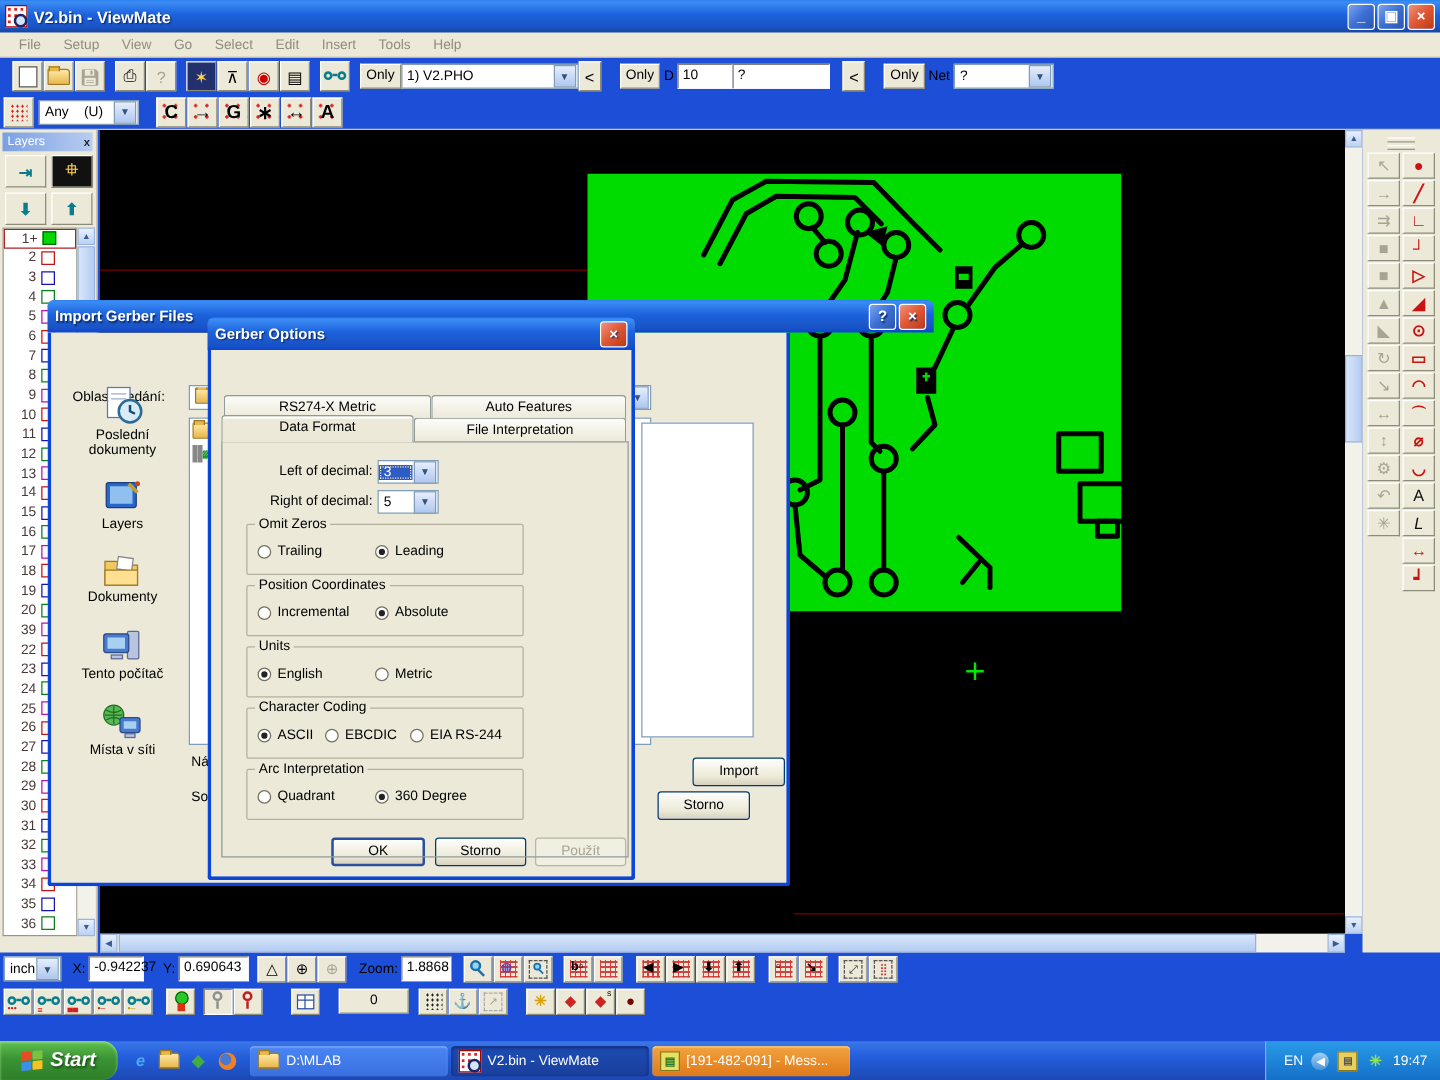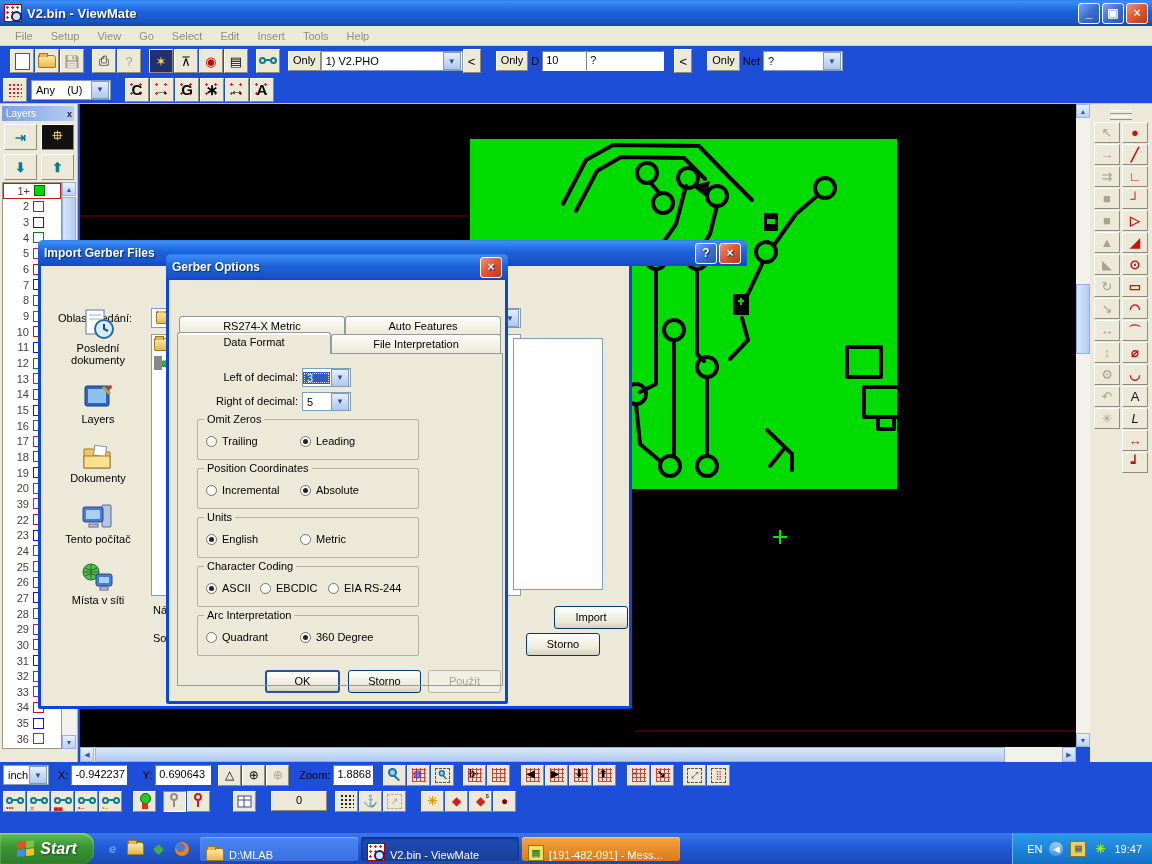--- a/index.html
+++ b/index.html
@@ -128,21 +128,21 @@
   .lamp.red:before{border-color:#c02020;} .lamp.red:after{background:#c02020;}
   
   .taskbar{position:absolute;left:0;top:833px;width:1152px;height:31px;background:linear-gradient(#3a77e8,#245edc 40%,#1c48b4);display:flex;align-items:center;z-index:9;}
   .startbtn{height:31px;width:94px;border-radius:0 12px 12px 0;background:linear-gradient(#5fbf4f,#3b9434 45%,#2e7d28);
     display:flex;align-items:center;justify-content:center;gap:5px;color:#fff;font-style:italic;font-weight:bold;font-size:16px;
     text-shadow:1px 1px 2px #1a4a14;box-shadow:inset 0 1px 2px #9fe08f;}
   .flag{width:18px;height:16px;display:grid;grid-template-columns:8px 8px;grid-template-rows:7px 7px;gap:1px;transform:skewY(-6deg);}
   .flag i{border-radius:1px;}
   .ql{display:flex;align-items:center;gap:6px;margin:0 10px;}
   .qlicon{width:17px;height:17px;display:flex;align-items:center;justify-content:center;font-weight:bold;font-size:13px;}
-  .task{height:24px;width:158px;margin-right:3px;border-radius:3px;display:flex;align-items:flex-end;gap:5px;padding:0 6px;box-sizing:border-box;
+  .task{height:24px;width:158px;margin-right:3px;border-radius:3px;display:flex;align-items:center;gap:5px;padding:0 6px;box-sizing:border-box;
     background:linear-gradient(#4a86f4,#3a6fe0);box-shadow:inset 0 1px 1px #88aef8;color:#fff;overflow:hidden;white-space:nowrap;}
   .task.active{background:linear-gradient(#1e4cb4,#1a3f9c);box-shadow:inset 0 1px 3px #0a2060;}
   .task.alert{background:linear-gradient(#f2a440,#e07818);box-shadow:inset 0 1px 1px #ffd088;}
   .tray{margin-left:auto;height:31px;display:flex;align-items:center;gap:7px;padding:0 10px 0 14px;
     background:linear-gradient(#2a9ae8,#1470c8);border-left:1px solid #6ab4f0;color:#fff;}
   .chev{width:14px;height:14px;border-radius:50%;background:linear-gradient(#9fd0f8,#4a94dc);color:#fff;font-size:9px;display:flex;align-items:center;justify-content:center;}
   .trayico{width:14px;height:14px;display:flex;align-items:center;justify-content:center;font-size:12px;font-weight:bold;}
 </style>
 </head>
 <body>
@@ -665,21 +665,21 @@
       <span class="xpbtn dis" style="position:absolute;left:259px;top:390px;width:73px;height:23px;line-height:21px">Použít</span>
     </div>
   </div>
 
   <div class="status1">
     <span class="combo" style="width:46px">
         <span class="val">inch</span>
         <span class="arr">▼</span>
       </span>
     <span class="tlabel" style="margin-left:6px">X:</span>
-    <span class="field" style="width:56px">-0.942237</span>
+    <span class="field" style="width:44px">-0.942237</span>
     <span class="tlabel" style="margin-left:12px">Y:</span>
     <span class="field" style="width:56px">0.690643</span>
     <span class="sep"></span>
     <span class="sbtn">△</span>
     <span class="sbtn">⊕</span>
     <span class="sbtn dis" style="color:#a8a494">⊕</span>
     <span class="tlabel" style="margin-left:6px">Zoom:</span>
     <span class="field" style="width:40px">1.8868</span>
     <span class="sep" style="width:10px"></span>
     <span class="sbtn">

